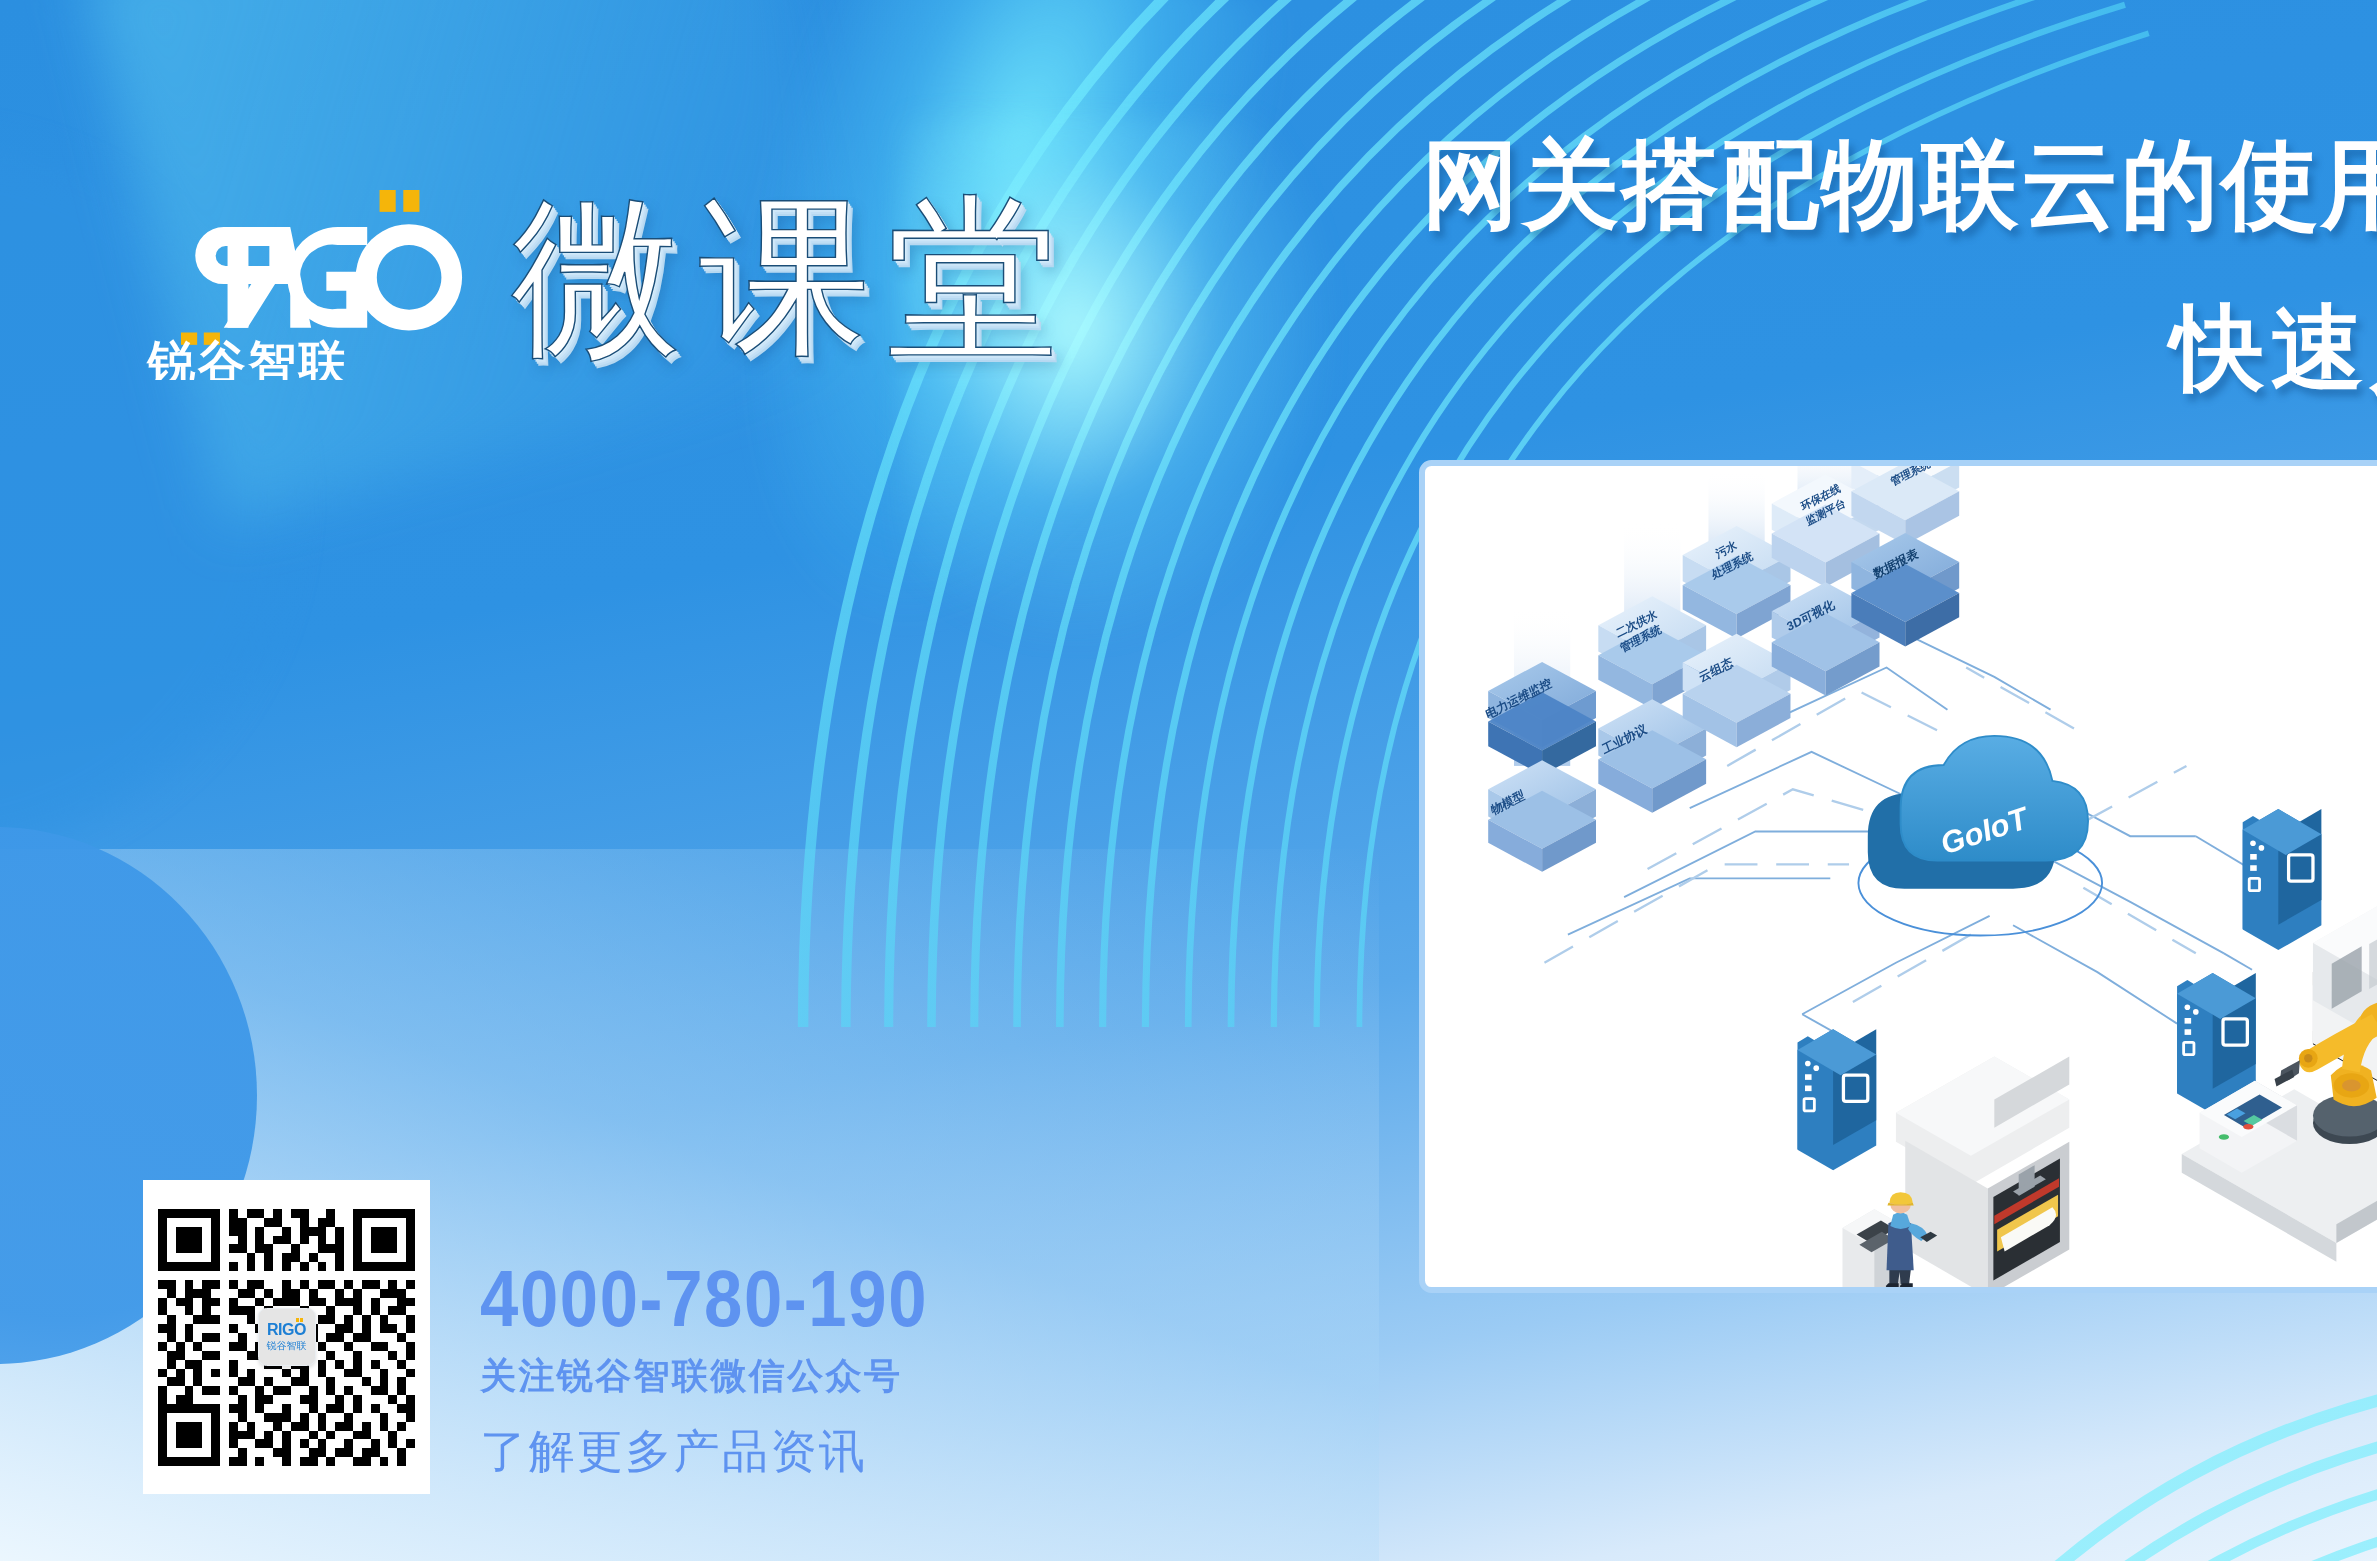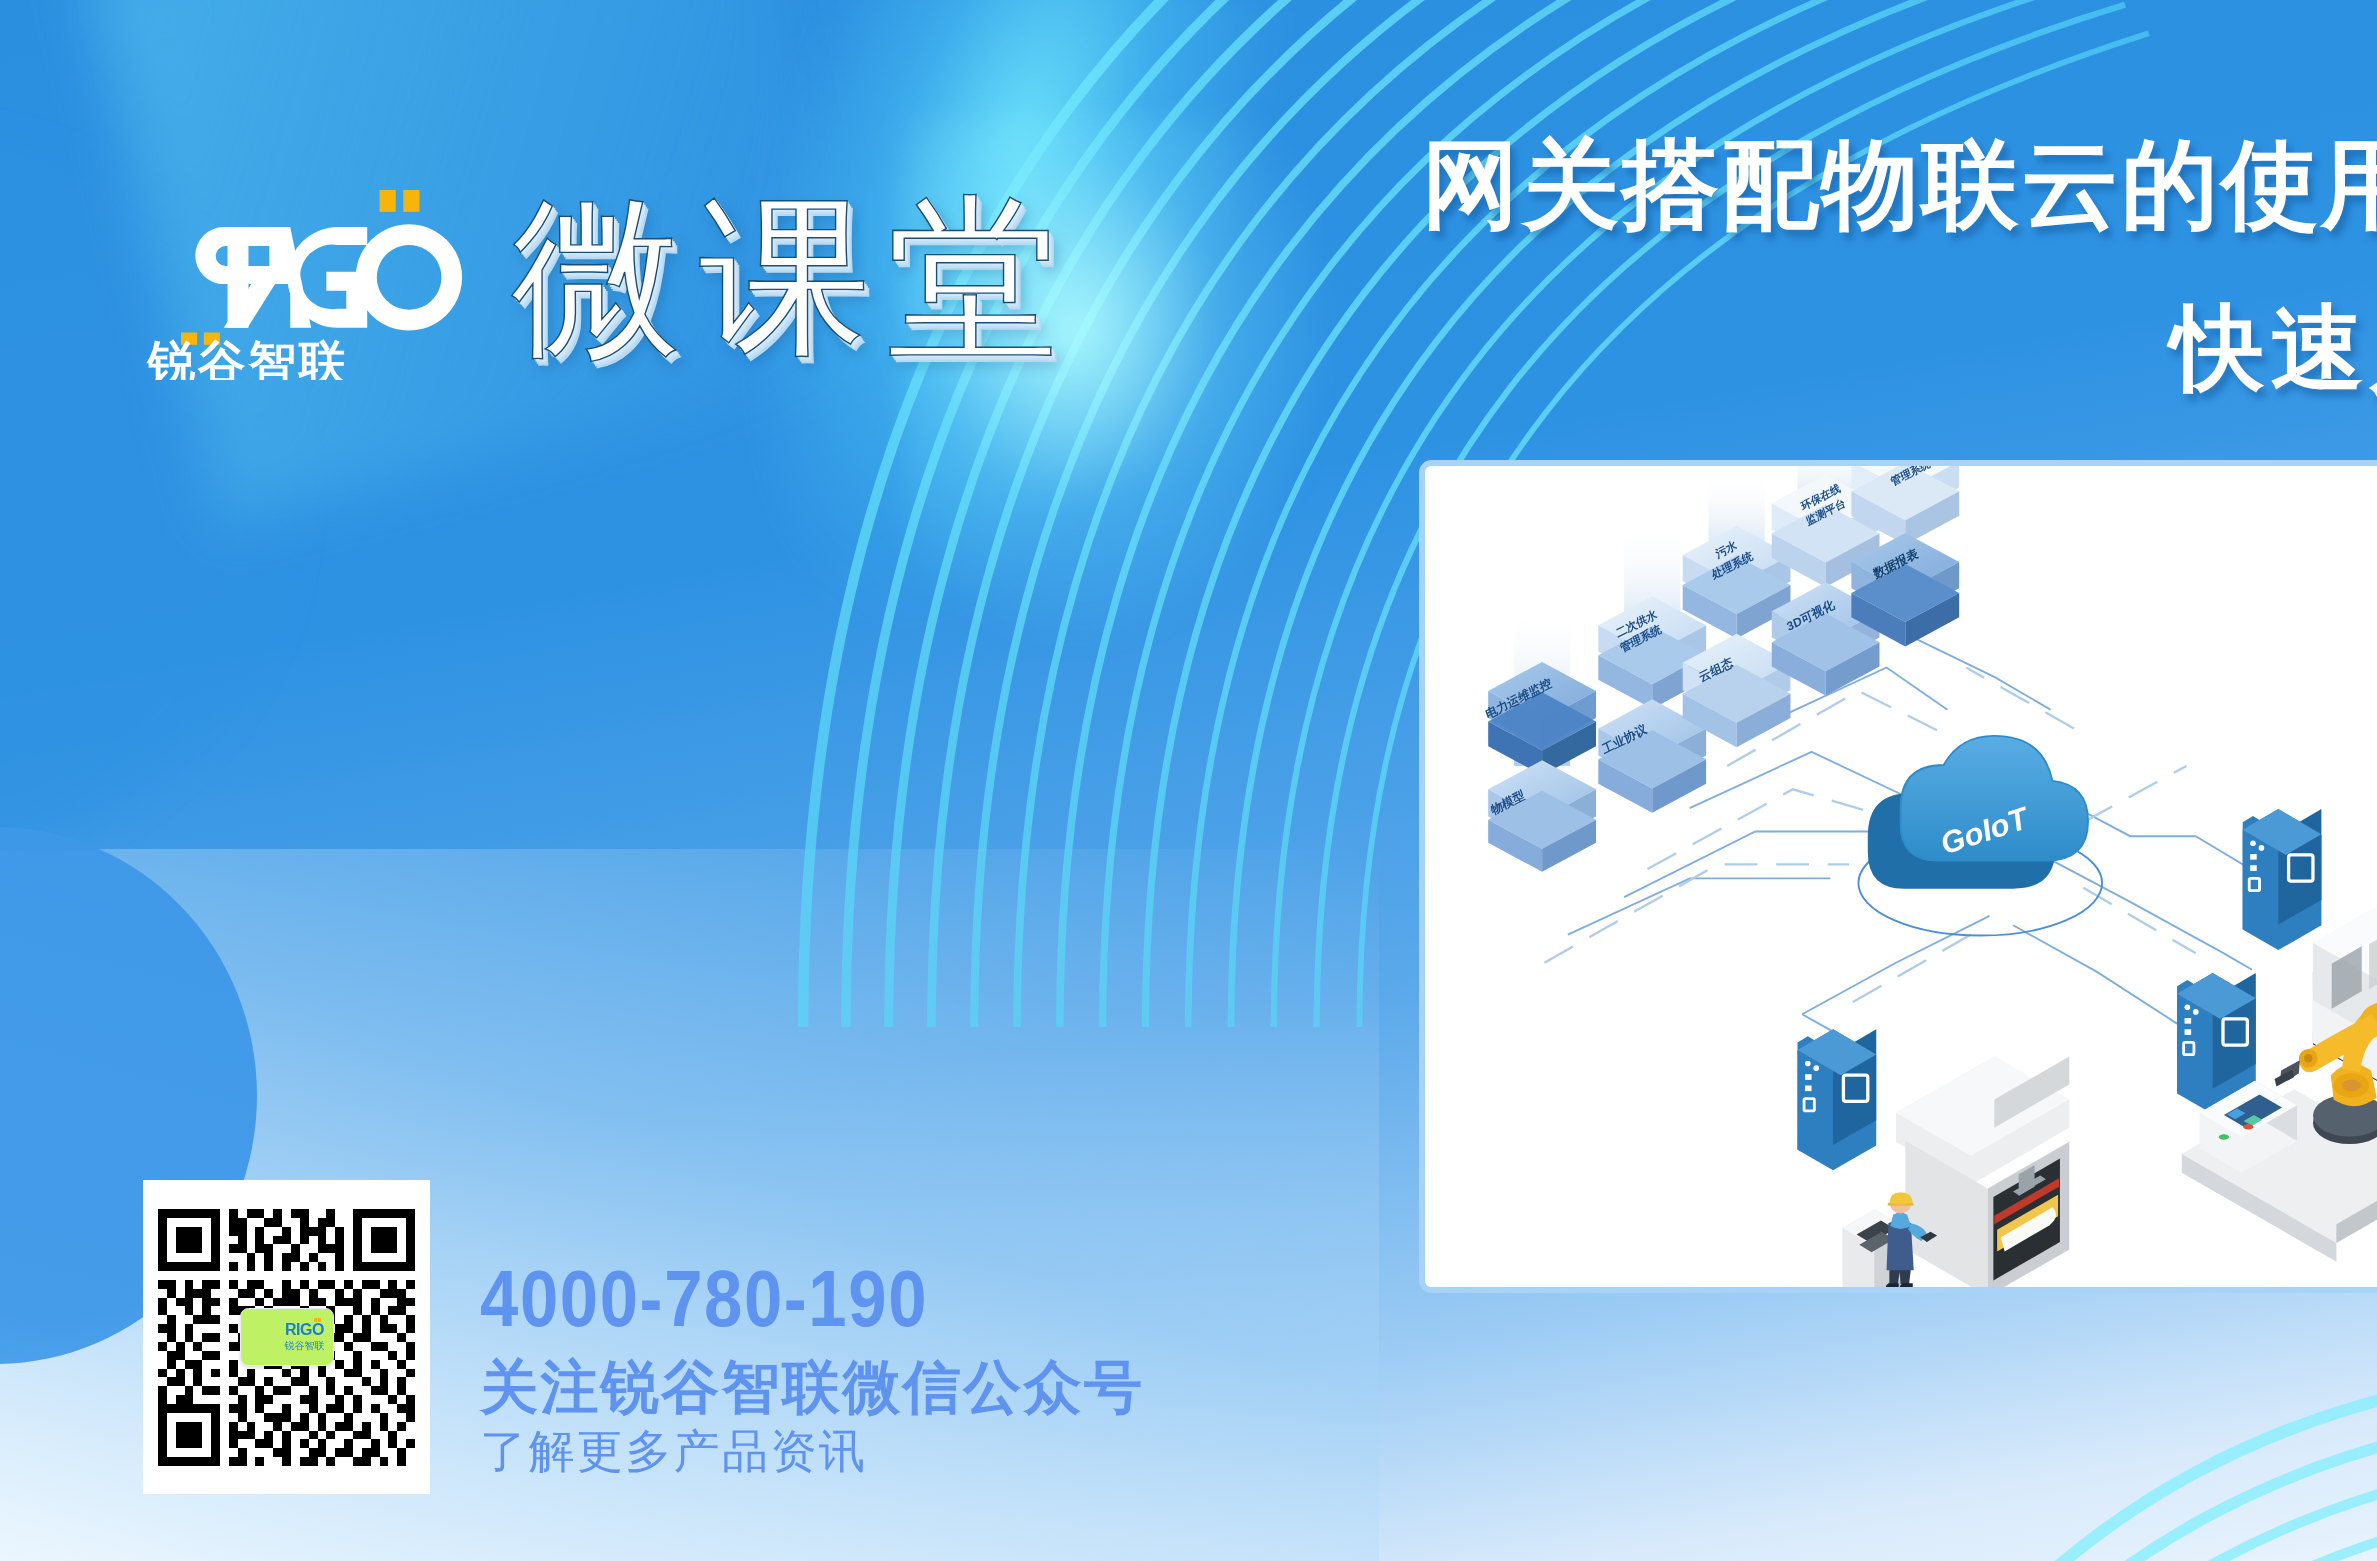--- a/index.html
+++ b/index.html
@@ -62,31 +62,31 @@
   .panel{position:absolute;left:1419px;top:460px;width:1160px;height:833px;
     background:#ffffff;border:6.7px solid #A9D2F7;border-radius:12.4px;box-sizing:border-box;overflow:hidden;}
   .panel-inner{position:absolute;inset:0;}
   .panel-inner svg{width:100%;height:100%;}
 
   
   .qr{position:absolute;left:143px;top:1180px;width:287px;height:314px;background:#fff;
      display:flex;align-items:center;justify-content:center;}
   .qr-svg{width:257px;height:257px;position:relative;}
   .qr-logo{position:absolute;left:50%;top:50%;transform:translate(-50%,-50%);
-     width:56px;height:56px;background:#bef264;border-radius:8.6px;border:1.4px solid #e9eef3;
-     display:flex;flex-direction:column;align-items:center;justify-content:center;box-shadow:0 1.4px 3.8px rgba(0,0,0,.12);padding-left:36px;}
+     width:56px;height:56px;background:#e5e5e5;border-radius:8.6px;border:1.4px solid #e9eef3;
+     display:flex;flex-direction:column;align-items:center;justify-content:center;box-shadow:0 1.4px 3.8px rgba(0,0,0,.12);}
   .qr-logo .r1{font-size:16px;font-weight:bold;color:#1d7fd4;letter-spacing:-0.5px;line-height:1;}
   .qr-logo .r2{font-size:10px;color:#1d7fd4;line-height:1.2;margin-top:2.4px;}
   .qr-logo .dots{position:absolute;top:8.6px;right:11.4px;display:flex;gap:1.4px;}
   .qr-logo .dots i{width:2.9px;height:4.3px;background:#F5B50A;display:block;}
 
   .phone{position:absolute;left:480px;top:1259px;
      font-size:80px;font-weight:bold;color:#5E93F0;letter-spacing:1.9px;line-height:1;white-space:nowrap;
      transform:scaleX(.86);transform-origin:left center;}
-  .cta1{position:absolute;left:480px;top:1358px;font-size:58px;font-weight:bold;color:#5E93F0;
+  .cta1{position:absolute;left:480px;top:1358px;font-size:36px;font-weight:bold;color:#5E93F0;
      letter-spacing:2.4px;line-height:1;white-space:nowrap;}
   .cta2{position:absolute;left:480px;top:1428px;font-size:46px;font-weight:normal;color:#5E93F0;
      letter-spacing:2.4px;line-height:1;white-space:nowrap;}
 </style>
 </head>
 <body>
 
 <div class="bg-base"></div>
 <div class="bg-lowerfade"></div>
 <div class="blob-left2"></div>

